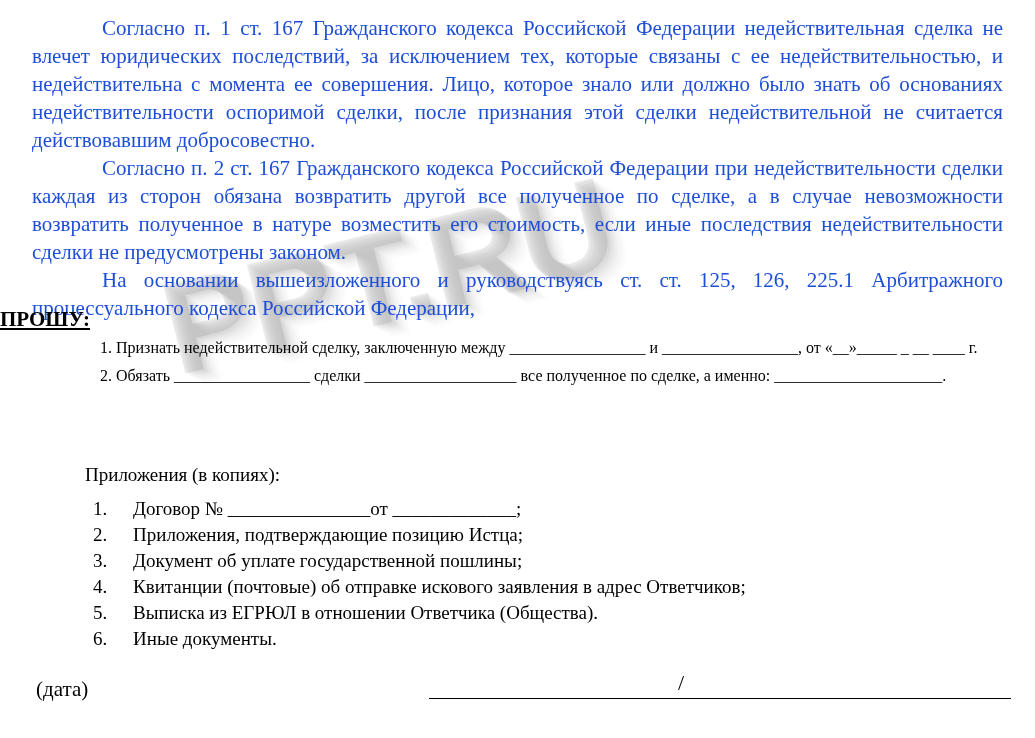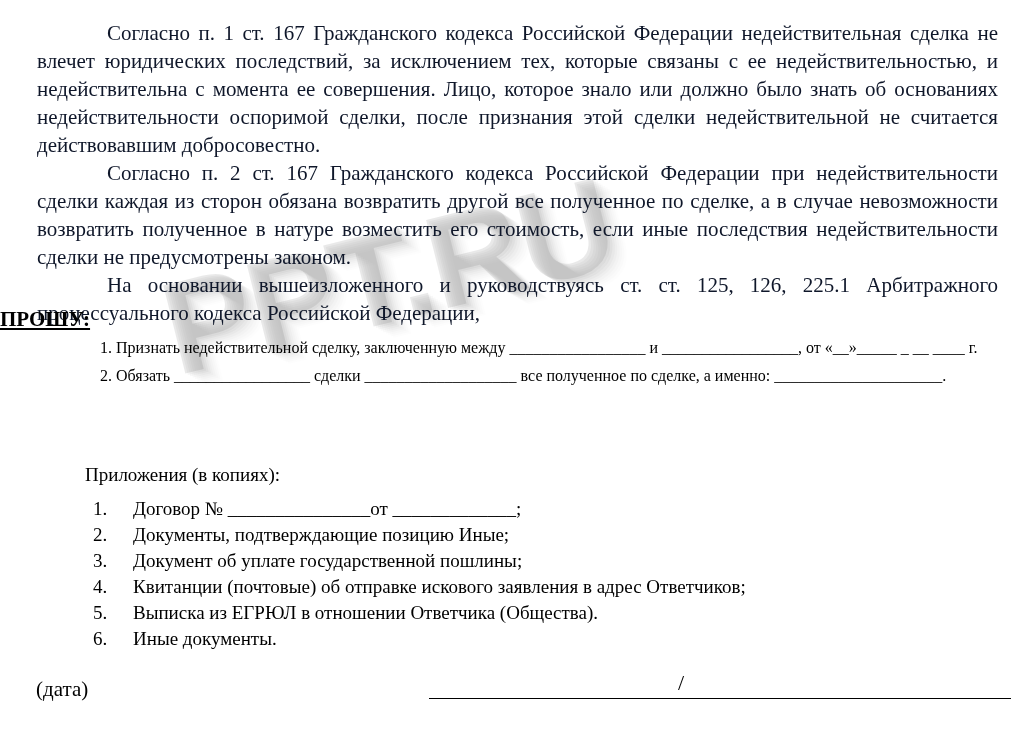--- a/index.html
+++ b/index.html
@@ -55,27 +55,27 @@
   
   #content {
     position: absolute;
     left: 0;
     top: 0;
     width: 1035px;
     z-index: 2;
   }
 
   .para {
-    margin: 7px;
+    margin: 2px;
     padding: 0 30px 0 30px;
     text-indent: 70px;
     text-align: justify;
     font-size: 21px;
     line-height: 28px;
-    color: #0f172a;
+    color: #1d4ed8;
   }
 
   .para-block {
     position: absolute;
     left: 0;
     width: 1035px;
   }
 
   #p1 { top: 12px; }
   #p2 { top: 152px; }
@@ -208,21 +208,21 @@
       </p>
     </div>
 
     <div id="attachments">
       <p class="att-title">Приложения (в копиях):</p>
       <ol>
         <li>
           <span class="li-num">1.</span><span>Договор № _______________от _____________;</span>
         </li>
         <li>
-          <span class="li-num">2.</span><span>Документы, подтверждающие позицию Иные;</span>
+          <span class="li-num">2.</span><span>Приложения, подтверждающие позицию Истца;</span>
         </li>
         <li>
           <span class="li-num">3.</span><span>Документ об уплате государственной пошлины;</span>
         </li>
         <li>
           <span class="li-num">4.</span><span>Квитанции (почтовые) об отправке искового заявления в адрес Ответчиков;</span>
         </li>
         <li>
           <span class="li-num">5.</span><span>Выписка из ЕГРЮЛ в отношении Ответчика (Общества).</span>
         </li>

